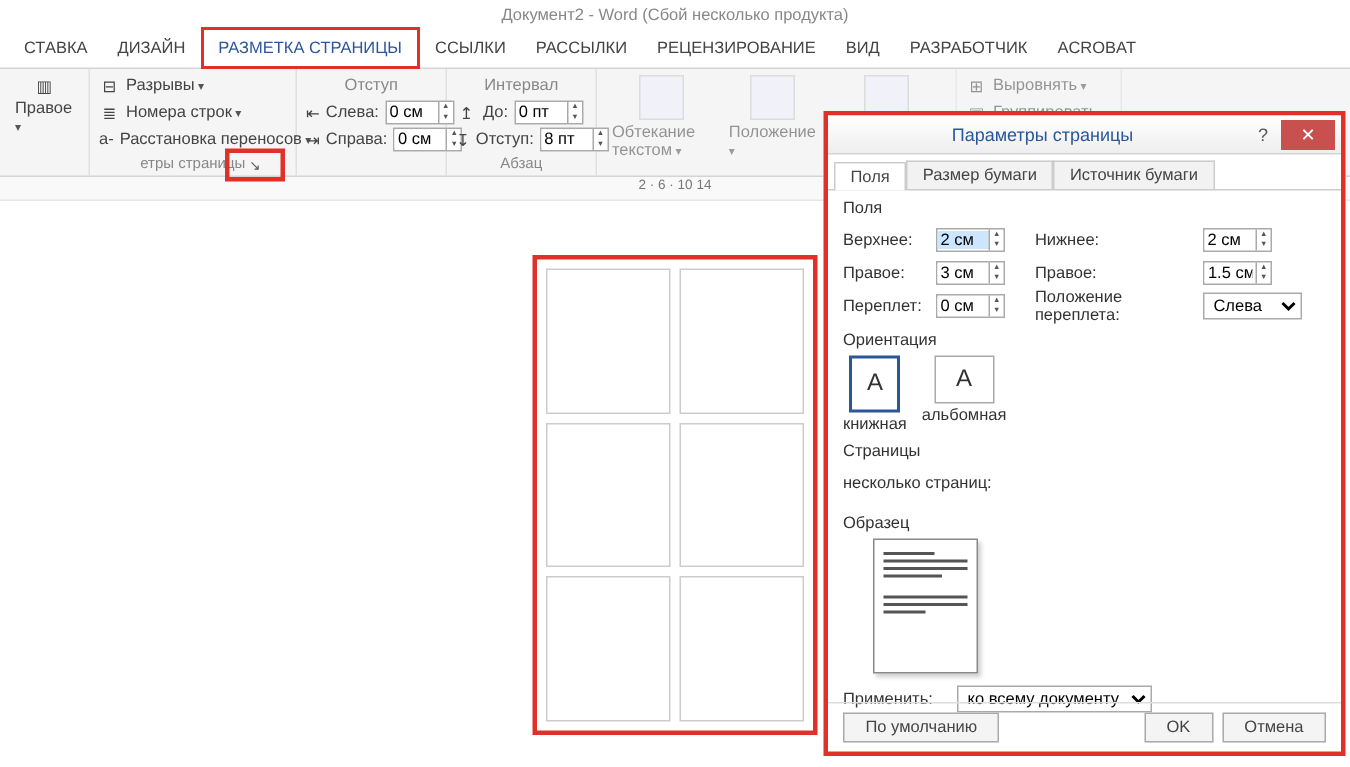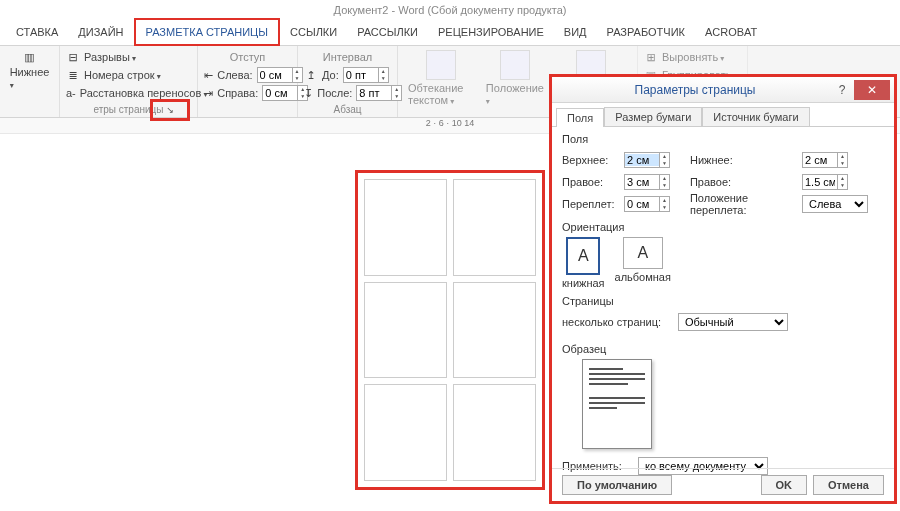--- a/index.html
+++ b/index.html
@@ -40,47 +40,47 @@
   .field-row .lab { width:56px; }
   .field-row .lab2 { width:120px; text-align:left; padding-left:14px; }
   .sel { border:1px solid #aaa; background:#fff; height:18px; font-size:11px; padding:0 2px; }
   .orientation { display:flex; gap:10px; margin:4px 0 6px 0; }
   .orient-btn { display:flex; flex-direction:column; align-items:center; gap:2px; cursor:pointer; }
   .orient-btn .pbox { width:34px; height:38px; border:1px solid #aaa; display:flex; align-items:center; justify-content:center; font-size:16px; }
   .orient-btn.active .pbox { border:2px solid #2a579a; }
   .orient-btn.land .pbox { width:40px; height:32px; }
   .preview { width:70px; height:90px; border:1px solid #888; margin:4px 0 4px 20px; background:#fff; box-shadow:2px 2px 3px rgba(0,0,0,.2); padding:8px 6px; display:flex; flex-direction:column; gap:3px; }
   .preview span { height:2px; background:#555; }
-  .dlg-foot { display:flex; align-items:flex-start; justify-content:space-between; padding:6px 10px; border-top:1px solid #ddd; position:absolute; bottom:0; left:0; right:0;font-weight:bold; }
+  .dlg-foot { display:flex; align-items:flex-start; justify-content:space-between; padding:6px 10px; border-top:1px solid #ddd; position:absolute; bottom:0; left:0; right:0; }
   .btn { border:1px solid #aaa; background:#f4f4f4; padding:3px 14px; font-size:11px; cursor:pointer; }
   .dd::after { content:" ▾"; font-size:8px; color:#555; }
   .cursor-pointer { position:absolute; left:550px; top:100px; font-size:14px; color:#000; pointer-events:none; }
 </style>
 </head>
 <body>
 
-<div class="title-bar">Документ2 - Word (Сбой документу продукта)</div>
+<div class="title-bar">Документ2 - Word (Сбой несколько продукта)</div>
 
 <div class="ribbon-tabs">
   <div class="ribbon-tab">СТАВКА</div>
   <div class="ribbon-tab">ДИЗАЙН</div>
   <div class="ribbon-tab active">РАЗМЕТКА СТРАНИЦЫ</div>
   <div class="ribbon-tab">ССЫЛКИ</div>
   <div class="ribbon-tab">РАССЫЛКИ</div>
   <div class="ribbon-tab">РЕЦЕНЗИРОВАНИЕ</div>
   <div class="ribbon-tab">ВИД</div>
   <div class="ribbon-tab">РАЗРАБОТЧИК</div>
   <div class="ribbon-tab">ACROBAT</div>
 </div>
 
 <div class="ribbon-body">
   <div class="ribbon-group" style="width:60px;">
     <div class="large-btn">
       <span class="icon-box">▥</span>
-      <span class="dd">Нижнее</span>
+      <span class="dd">Правое</span>
     </div>
   </div>
   <div class="ribbon-group" style="width:138px;">
     <div>
       <div class="small-row">
           <span class="icon-box">⊟</span>
           <span class="dd">Разрывы</span>
         </div>
       <div class="small-row">
           <span class="icon-box">≣</span>
@@ -130,21 +130,21 @@
         <span class="spinner">
             <input value="0 пт" style="">
             <span class="btns">
               <span>▲</span>
               <span>▼</span>
             </span>
           </span>
       </div>
       <div class="small-row">
           <span class="icon-box">↧</span>
-          <span>После:</span>
+          <span>Отступ:</span>
         <span class="spinner">
             <input value="8 пт" style="">
             <span class="btns">
               <span>▲</span>
               <span>▼</span>
             </span>
           </span>
       </div>
     </div>
     <div class="group-label">Абзац</div>
@@ -266,21 +266,20 @@
       </div>
       <div class="orient-btn land">
         <div class="pbox">A</div>
         <span>альбомная</span>
       </div>
     </div>
 
     <div class="section-lbl">Страницы</div>
     <div class="field-row">
       <span style="width:110px">несколько страниц:</span>
-      <select class="sel" style="width:110px"><option>Обычный</option></select>
     </div>
 
     <div class="section-lbl" style="margin-top:10px">Образец</div>
     <div class="preview">
       <span style="width:60%"></span>
         <span></span>
         <span></span>
         <span style="width:70%"></span>
       <span style="height:6px;background:none"></span>
       <span></span>

